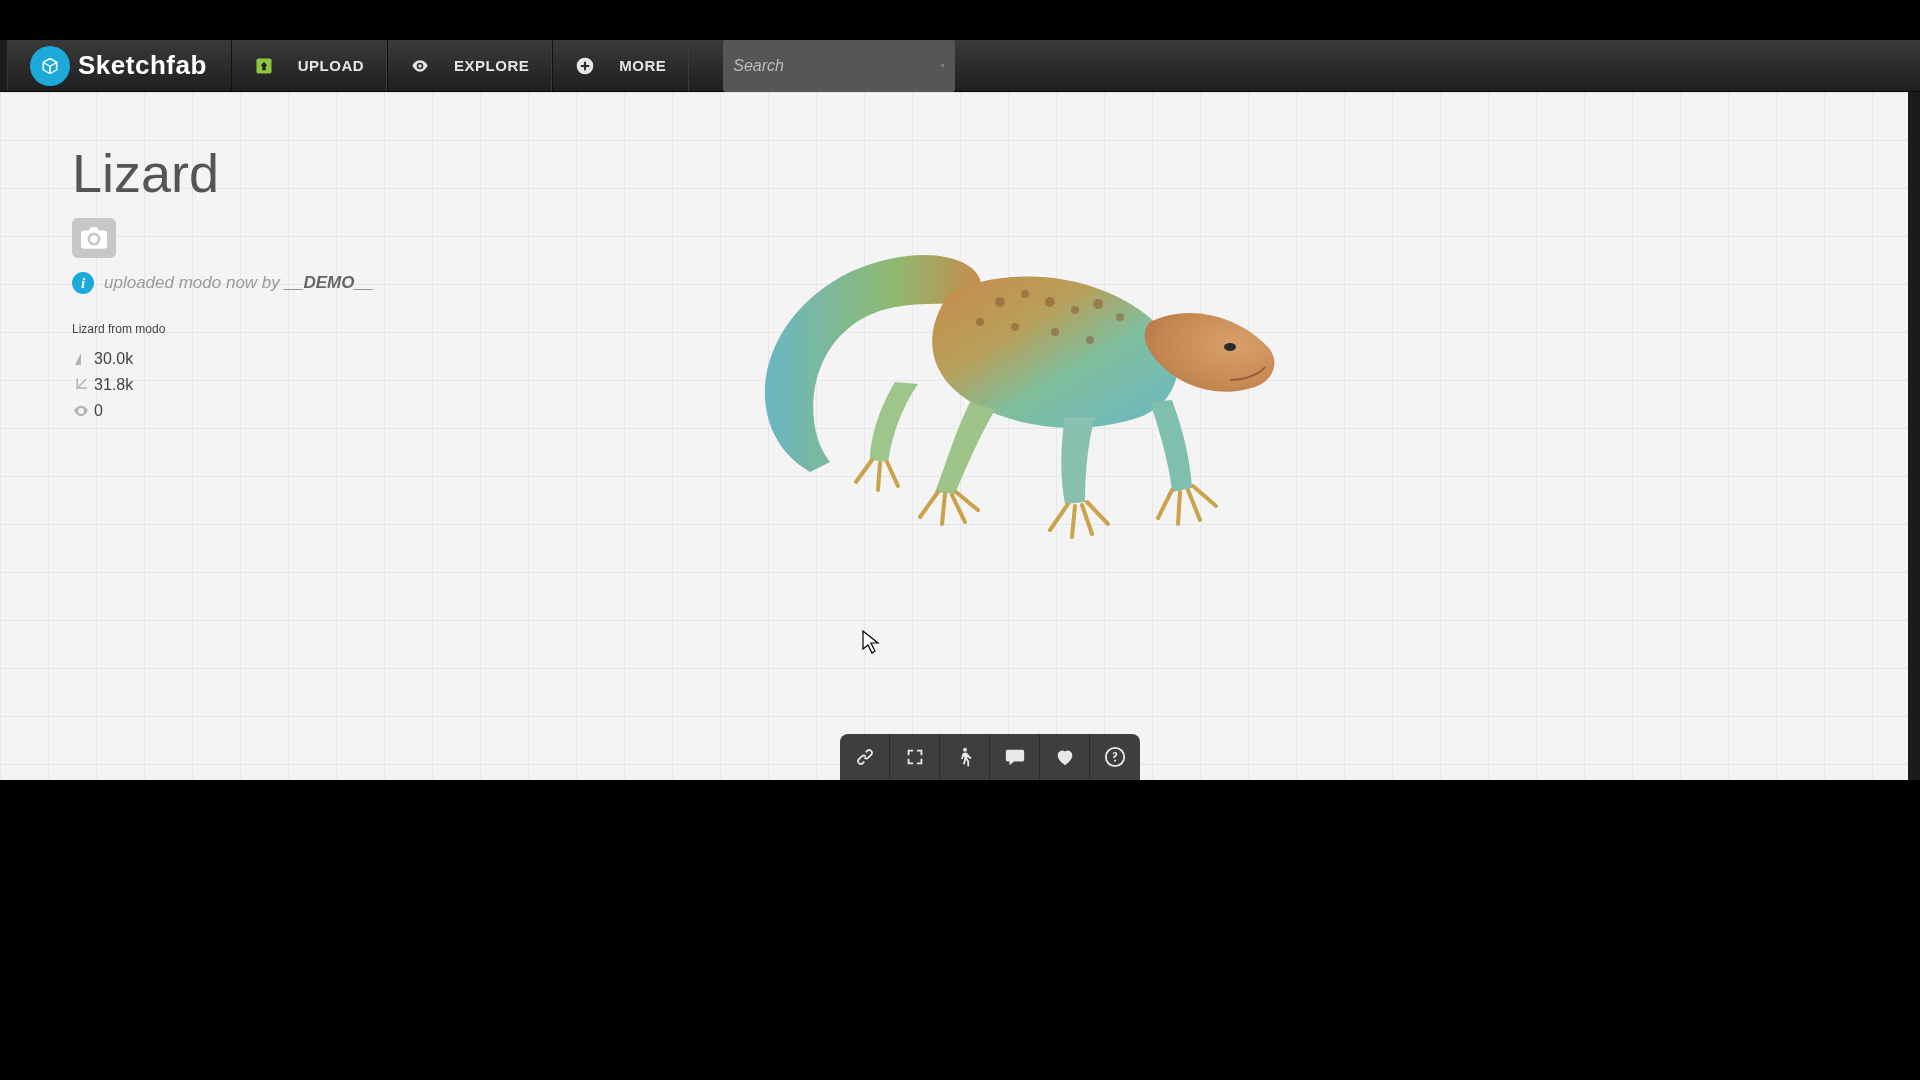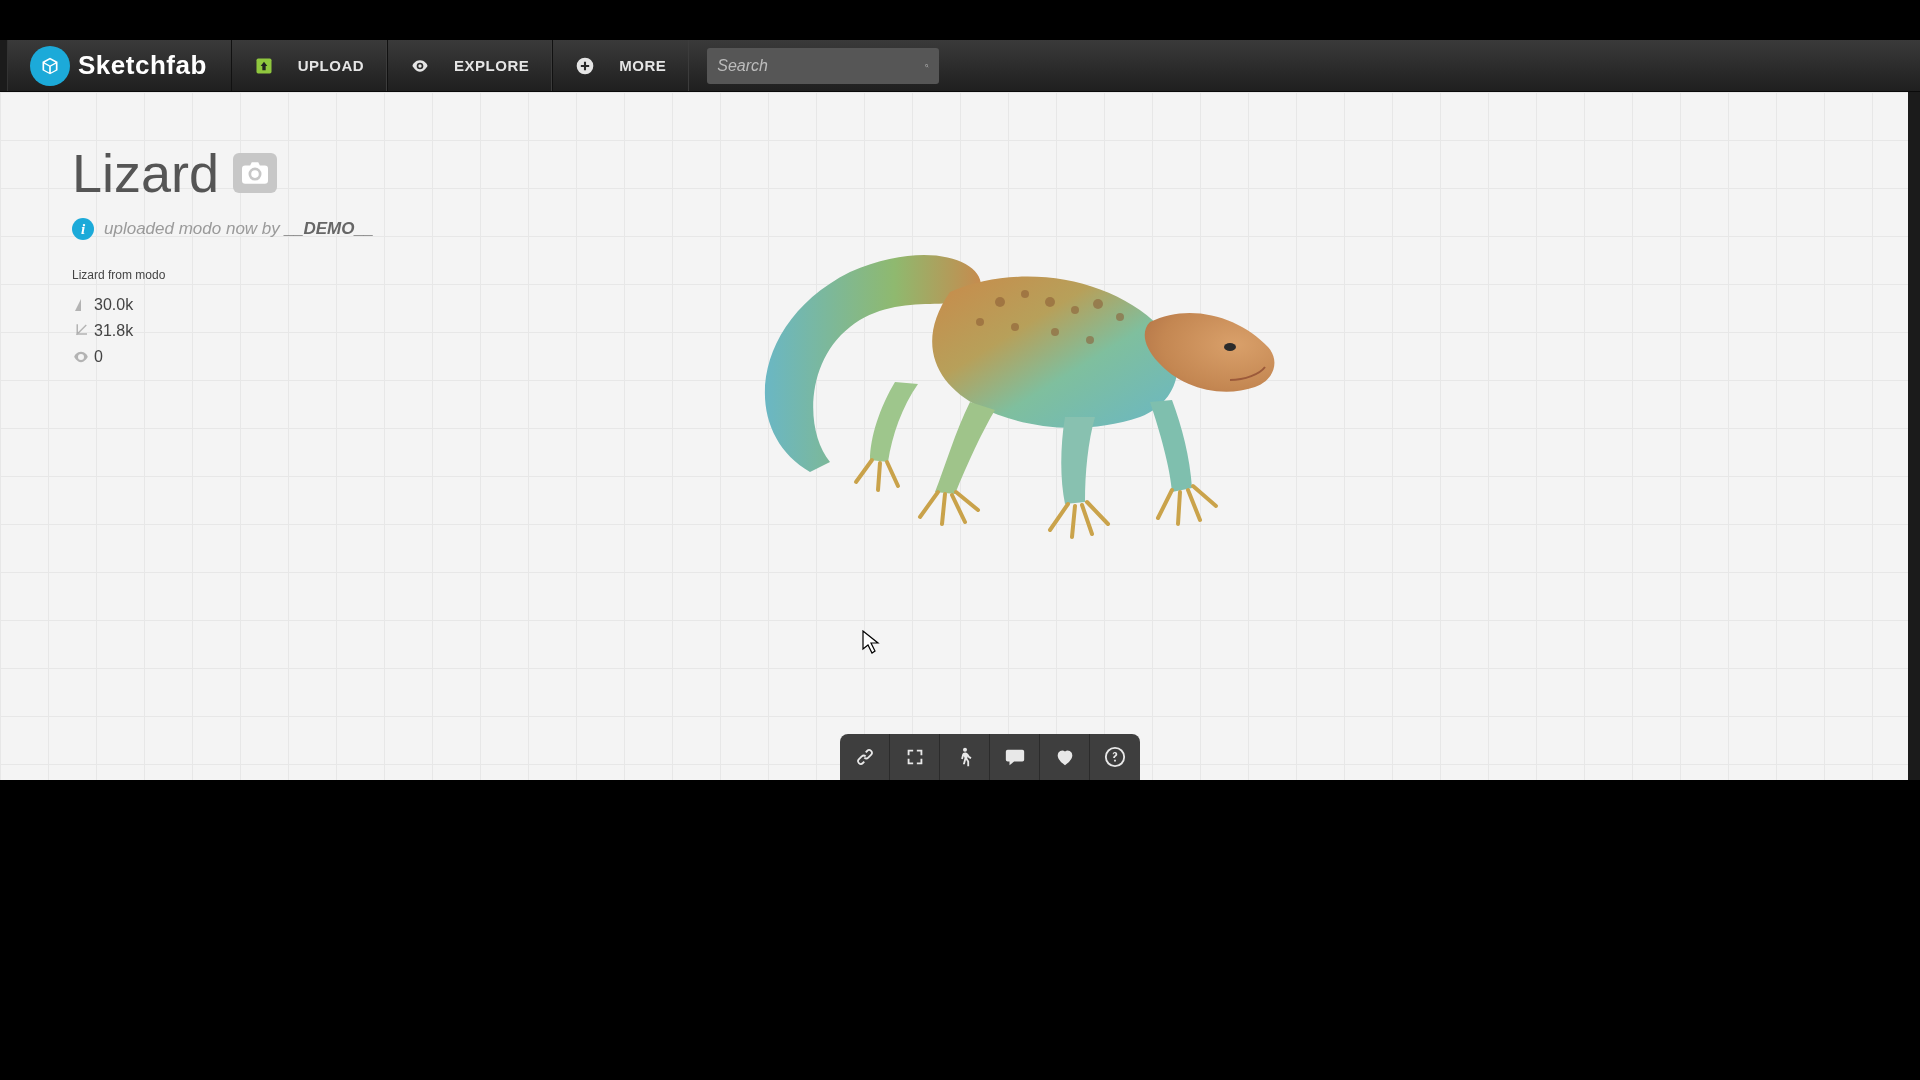--- a/index.html
+++ b/index.html
@@ -33,22 +33,22 @@
 .nav-item {
   display: flex; align-items: center; gap: 24px;
   padding: 0 22px; height: 100%;
   border-left: 1px solid #111; border-right: 1px solid #3c3c3c;
   color: #e5e5e5; font-size: 15px; font-weight: 600; letter-spacing: 0.5px;
   cursor: pointer;
 }
 .nav-ic { width: 20px; height: 20px; display: inline-flex; align-items: center; justify-content: center; }
 
 .searchbox {
-  margin-left: 18px;
-  width: 232px; height: 36px;
+  margin-left: 34px;
+  width: 232px; height: 52px;
   background: #565656; border-radius: 3px;
   display: flex; align-items: center; padding: 7px 10px;
 }
 .searchbox input {
   flex: 1; background: transparent; border: none; outline: none;
   color: #ddd; font-size: 16px; font-style: italic;
 }
 .searchbox input::placeholder { color: #bcbcbc; font-style: italic; }
 .search-ic { width: 20px; height: 20px; fill: #c8c8c8; }
 
@@ -59,21 +59,21 @@
   background: #f4f4f4;
   background-image:
     linear-gradient(#e7e7e7 1px, transparent 1px),
     linear-gradient(90deg, #e7e7e7 1px, transparent 1px);
   background-size: 48px 48px;
 }
 
 .meta {
   position: absolute; top: 50px; left: 72px;
 }
-.title-row { display: flex; align-items: center; gap: 14px; }
+.title-row { display: flex; gap: 14px; flex-direction: column; }
 .title { font-size: 54px; font-weight: 400; color: #555; }
 .camera-btn {
   width: 44px; height: 40px; background: #c7c7c7; border-radius: 6px;
   display: flex; align-items: center; justify-content: center; cursor: pointer;
 }
 
 .byline { display: flex; align-items: center; gap: 10px; margin-top: 14px; }
 .info-badge {
   width: 22px; height: 22px; border-radius: 50%; background: #1caad9;
   display: flex; align-items: center; justify-content: center;

